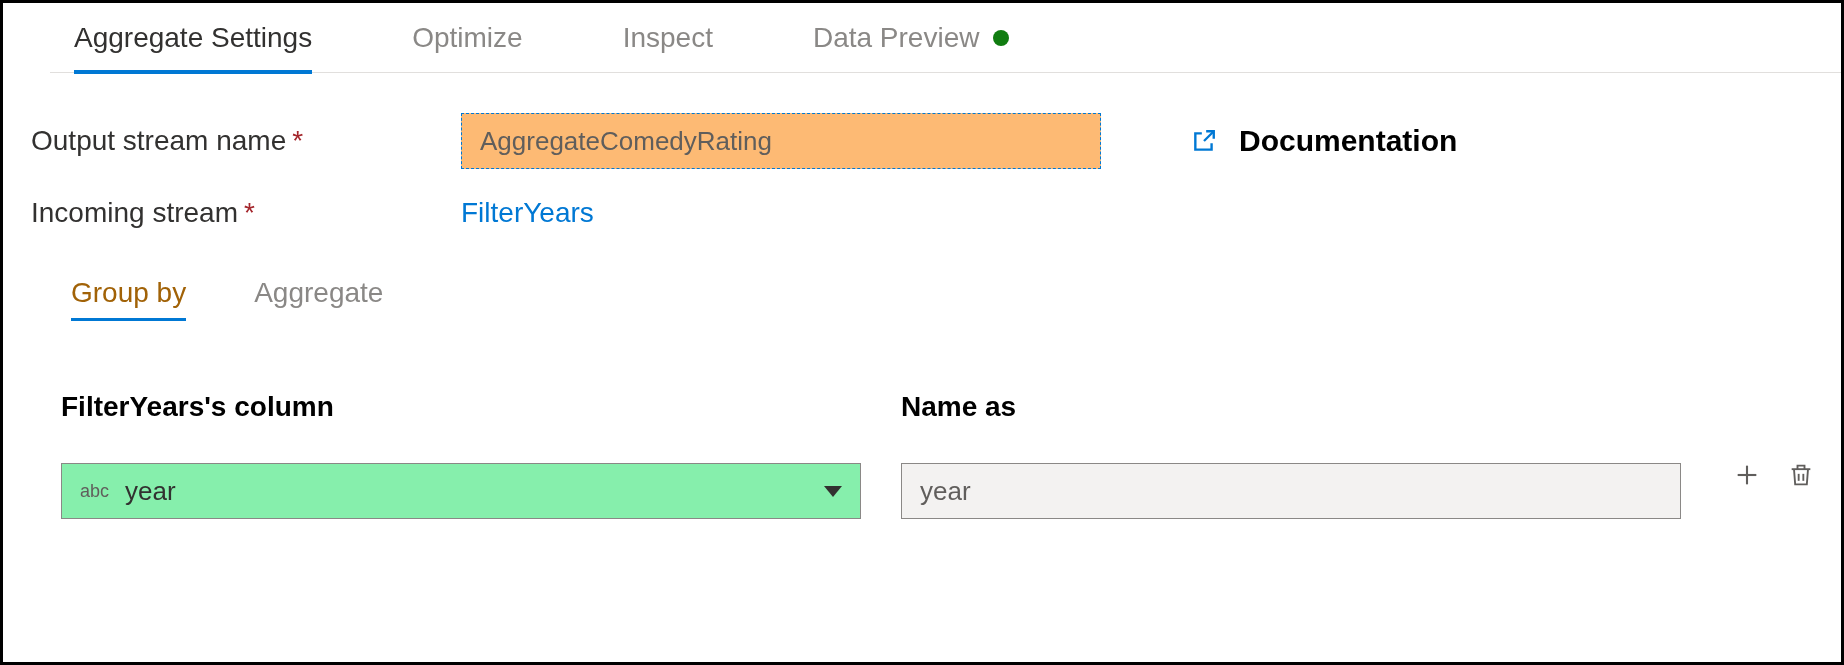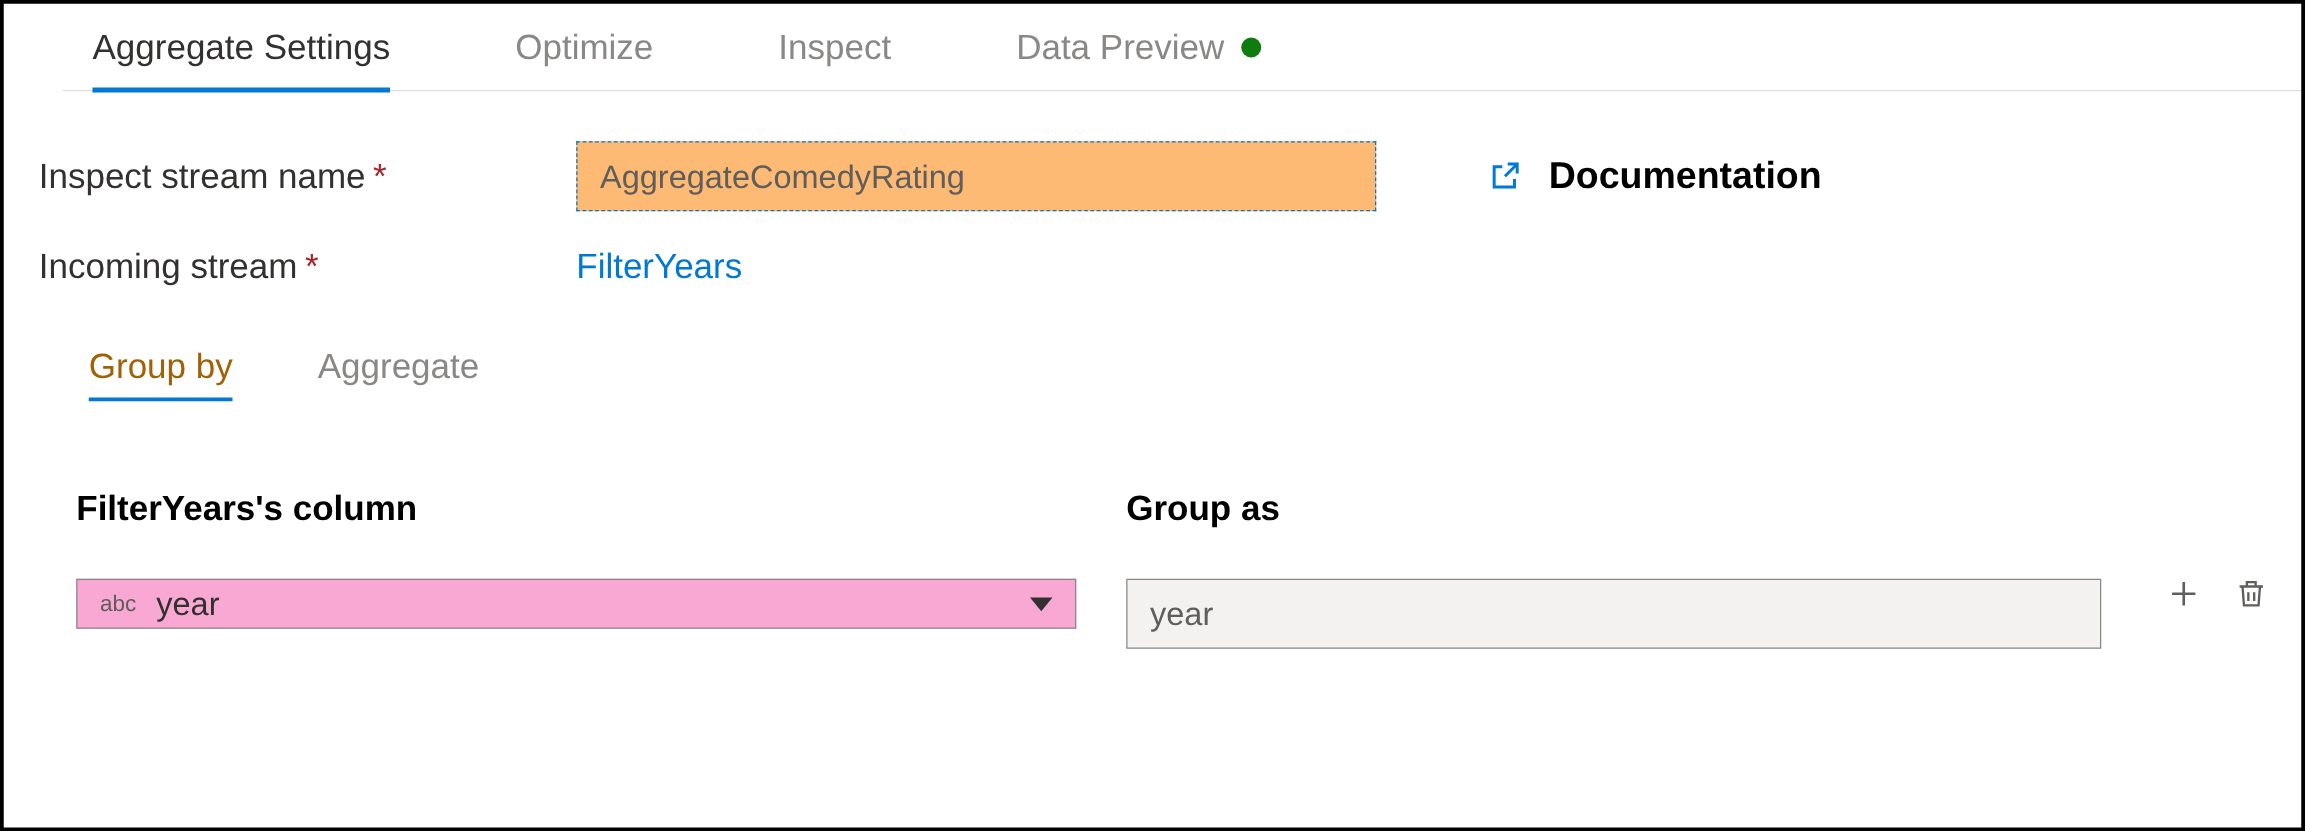--- a/index.html
+++ b/index.html
@@ -134,23 +134,23 @@
   .col-header {
     font-size: 28px;
     font-weight: 600;
     color: #000;
     margin-bottom: 40px;
   }
   .dropdown {
     display: flex;
     align-items: center;
     width: 800px;
-    height: 40px;
+    height: 56px;
     border: 1px solid #8a8886;
-    background: #f9a8d4;
+    background: #86efac;
     padding: 0 18px;
     cursor: pointer;
     justify-content: space-between;
     text-align: center;
   }
   .dropdown-left {
     display: flex;
     align-items: center;
     gap: 16px;
   }
@@ -201,21 +201,21 @@
   <div class="tab">Inspect</div>
   <div class="tab">
     <span>Data Preview</span>
     <span class="status-dot"></span>
   </div>
 </div>
 
 <div class="content">
   <div class="row">
     <div class="field-label">
-      <span>Inspect stream name</span><span class="req">*</span>
+      <span>Output stream name</span><span class="req">*</span>
     </div>
     <input type="text" class="text-input" value="AggregateComedyRating" style="">
     <a class="doc-link">
       <svg class="ext-icon" viewBox="0 0 24 24" fill="none" stroke="currentColor" stroke-width="2.2">
         <path d="M14 3h7v7"></path>
           <path d="M21 3l-9 9"></path>
           <path d="M19 14v6H4V5h6"></path>
       </svg>
       <span>Documentation</span>
     </a>
@@ -239,21 +239,21 @@
       <div class="dropdown">
         <div class="dropdown-left">
           <span class="type-tag">abc</span>
           <span class="dropdown-text">year</span>
         </div>
         <span class="chevron"></span>
       </div>
     </div>
 
     <div class="col">
-      <div class="col-header">Group as</div>
+      <div class="col-header">Name as</div>
       <input class="name-input" value="year" style="">
     </div>
 
     <div class="row-actions">
       <svg class="icon-btn" viewBox="0 0 24 24" fill="none" stroke="currentColor" stroke-width="1.8">
         <line x1="12" y1="4" x2="12" y2="20"></line>
           <line x1="4" y1="12" x2="20" y2="12"></line>
       </svg>
       <svg class="icon-btn" viewBox="0 0 24 24" fill="none" stroke="currentColor" stroke-width="1.6">
         <path d="M4 7h16"></path>

